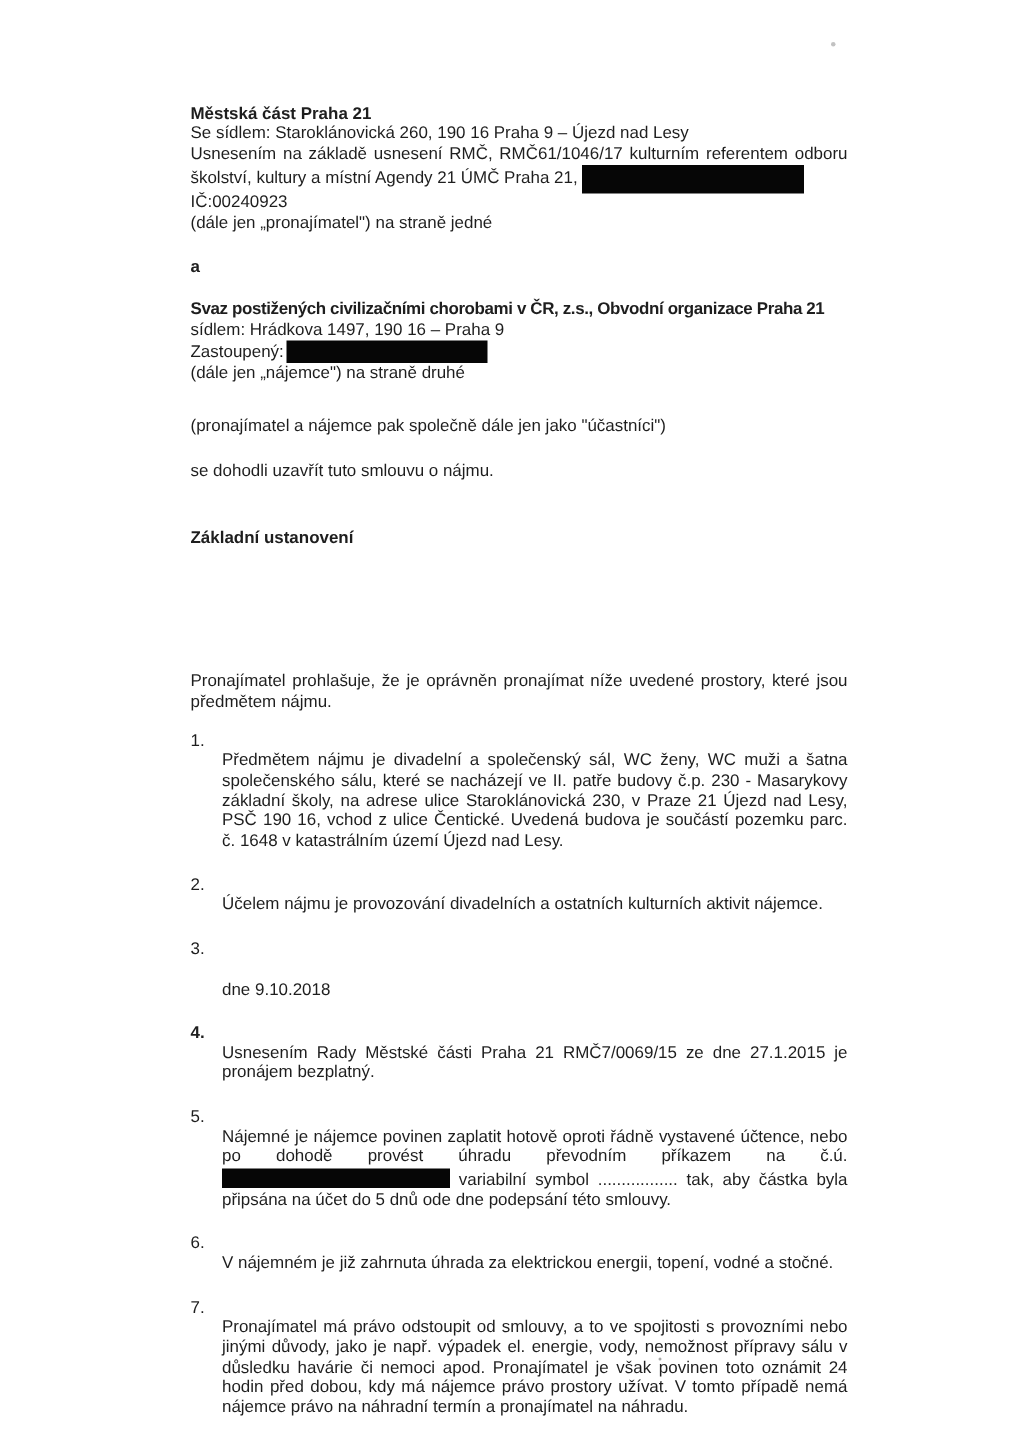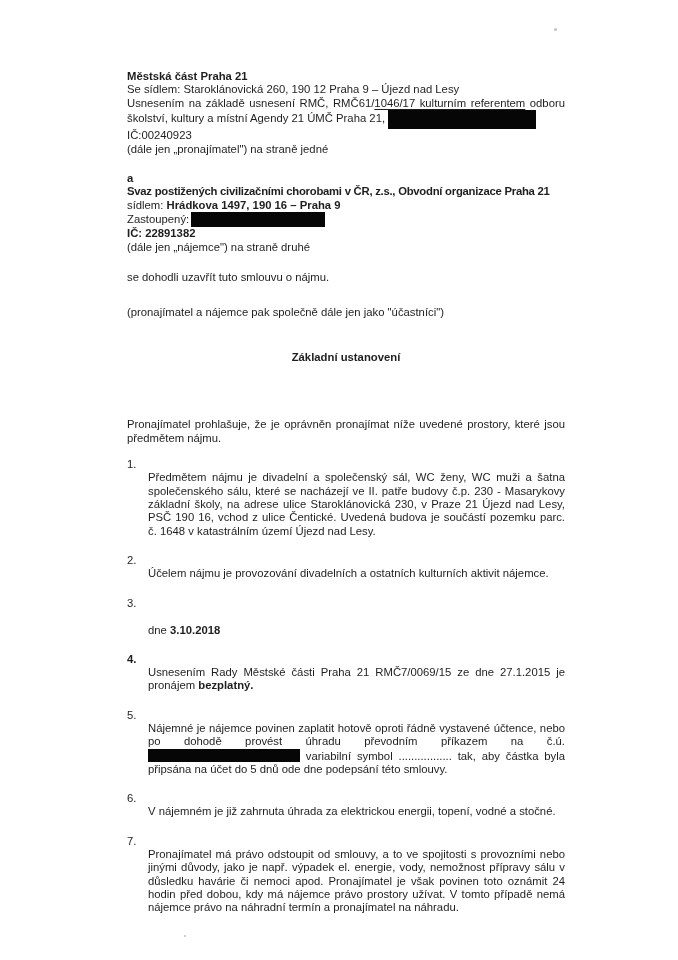--- a/index.html
+++ b/index.html
@@ -10,90 +10,89 @@
     font-family:"Liberation Sans", sans-serif;
     font-size:11.3px;
     line-height:13.4px;
     color:#1e1e1e;
     box-sizing:border-box;
     padding:70px 113px 0 127px;
     overflow:hidden;
   }
   .line { min-height:13.4px; }
   .bold { font-weight:bold; }
-  b { font-weight:bold; }
+  b { font-weight:normal; }
   .just { text-align:justify; }
-  .center { text-align:center; }
+  .center { text-align:left; }
   .tight { letter-spacing:-0.25px; white-space:nowrap; }
-  .ul { text-decoration:underline; text-underline-offset:2px; }
+  .ul { text-underline-offset:2px; }
   .redact { display:inline-block; background:#060606; }
   .r1 { width:148px; height:19px; vertical-align:-7px; margin-left:3px; }
   .r2 { width:134px; height:15px; vertical-align:-4px; margin-left:2px; }
   .r3 { width:152px; height:13px; vertical-align:-2px; }
   .mt14 { margin-top:14px; }
-  .mt15 { }
+  .mt15 { margin-top:15px; }
   .mt16 { margin-top:16px; }
   .mt17 { margin-top:17px; }
   .mt22 { margin-top:22px; }
   .mt31 { margin-top:31px; }
-  .mt54 { margin-top:54px; }
+  .mt54 { margin-top:82px; }
   .mt13 { margin-top:13px; }
   .item { display:flex; }
   .num { width:21px; flex:none; }
   .itext { flex:1; text-align:justify;margin-top:13px; }
   .speck { position:absolute; border-radius:50%; }
   .s1 { left:554px; top:28px; width:3px; height:3px; background:#c2c2c2; }
   .s2 { left:439px; top:905px; width:2px; height:2px; background:#a8a8a8; }
   .s3 { left:184px; top:935px; width:2px; height:2px; background:#bdbdbd; }
 </style>
 </head>
 <body>
 
 <div class="page">
 
   <div>
     <div class="line bold">Městská část Praha 21</div>
-    <div class="line">Se sídlem: Staroklánovická 260, 190 12 Praha 9 – Újezd nad Lesy</div>
+    <div class="line">Se sídlem: Staroklánovická 260, 190 16 Praha 9 – Újezd nad Lesy</div>
     <div class="line just"><span>Usnesením na základě usnesení RMČ, RMČ61/</span><span class="ul">1046/17 kulturním referentem</span><span> odboru školství, kultury a místní Agendy 21 ÚMČ Praha 21,</span><span class="redact r1"></span></div>
     <div class="line">IČ:00240923</div>
     <div class="line">(dále jen „pronajímatel") na straně jedné</div>
   </div>
 
   <div class="line bold mt16">a</div>
 
   <div class="mt15">
     <div class="line bold tight">Svaz postižených civilizačními chorobami v ČR, z.s., Obvodní organizace Praha 21</div>
     <div class="line"><span>sídlem: </span><b>Hrádkova 1497, 190 16 – Praha 9</b></div>
     <div class="line"><span>Zastoupený:</span><span class="redact r2"></span></div>
-    <div class="line"><b>IČ: </b><b>22891382</b></div>
     <div class="line">(dále jen „nájemce") na straně druhé</div>
   </div>
 
+  <div class="line mt22">(pronajímatel a nájemce pak společně dále jen jako "účastníci")</div>
+
   <div class="line mt17">se dohodli uzavřít tuto smlouvu o nájmu.</div>
-
-  <div class="line mt22">(pronajímatel a nájemce pak společně dále jen jako "účastníci")</div>
 
   <div class="line bold center mt31">Základní ustanovení</div>
 
   <div class="just mt54">Pronajímatel prohlašuje, že je oprávněn pronajímat níže uvedené prostory, které jsou předmětem nájmu.</div>
 
   <div class="item mt13">
     <span class="num">1.</span>
     <div class="itext">Předmětem nájmu je divadelní a společenský sál, WC ženy, WC muži a šatna společenského sálu, které se nacházejí ve II. patře budovy č.p. 230 - Masarykovy základní školy, na adrese ulice Staroklánovická 230, v Praze 21 Újezd nad Lesy, PSČ 190 16, vchod z ulice Čentické. Uvedená budova je součástí pozemku parc. č. 1648 v katastrálním území Újezd nad Lesy.</div>
   </div>
 
   <div class="item mt16">
     <span class="num">2.</span>
     <div class="itext">Účelem nájmu je provozování divadelních a ostatních kulturních aktivit nájemce.</div>
   </div>
 
   <div class="item mt16">
     <span class="num">3.</span>
     <div class="itext">
-      <div class="mt14"><span>dne </span><b>3.10.2018</b></div>
+      <div class="mt14"><span>dne </span><b>9.10.2018</b></div>
     </div>
   </div>
 
   <div class="item mt16">
     <span class="num bold">4.</span>
     <div class="itext"><span>Usnesením Rady Městské části Praha 21 RMČ7/0069/15 ze dne 27.1.2015 je pronájem </span><b>bezplatný.</b></div>
   </div>
 
   <div class="item mt16">
     <span class="num">5.</span>

